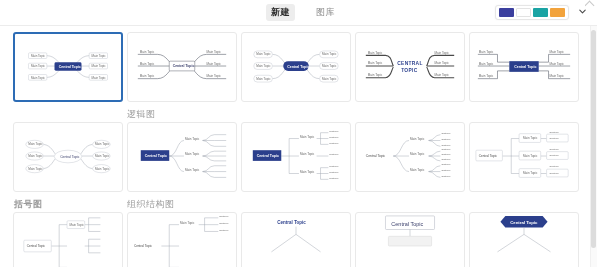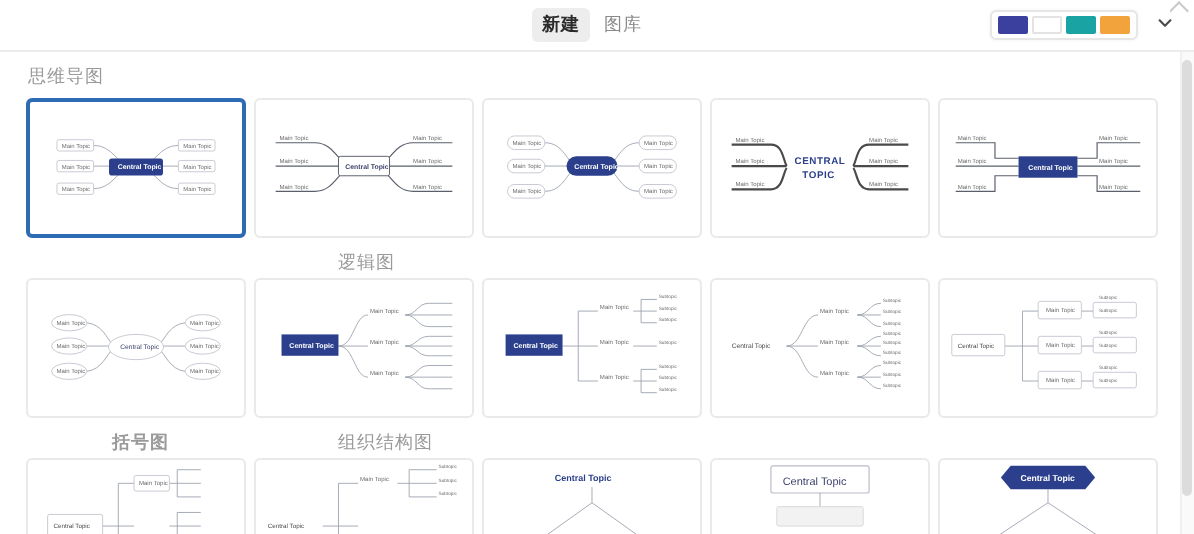--- a/index.html
+++ b/index.html
@@ -11,21 +11,21 @@
   }
   .app { position: relative; width: 597px; height: 267px; background: #ffffff; }
 
   
   .topbar {
     position: relative; height: 26px; width: 597px;
     background: #ffffff;
     border-bottom: 1px solid #ececec;
     display: flex; align-items: center;
   }
-  .tabs { position: absolute; left: 266px; top: 4px; display: flex; gap: 2px; align-items: center; }
+  .tabs { position: absolute; left: 266px; top: 4px; display: flex; gap: 16px; align-items: center; }
   .tab {
     font-size: 9px; color: #8a8a8a; padding: 2px 5px; border-radius: 3px;
     letter-spacing: .5px; line-height: 13px; white-space: nowrap;
   }
   .tab.active { color: #2b2b2b; background: #ededed; font-weight: bold; }
 
   .swatchbox {
     position: absolute; right: 28px; top: 5px;
     height: 15px; display: flex; align-items: center;
     background: #ffffff; border: 1px solid #e6e6e6; border-radius: 3px;
@@ -70,21 +70,21 @@
   }
   .card {
     position: relative; width: 110px; height: 70px;
     background: #ffffff; border: 1px solid #e9e9e9; border-radius: 3px;
     overflow: hidden;
   }
   .card.selected { border: 2px solid #2d6cb5; border-radius: 3px; }
   .card svg { display: block; width: 100%; height: 100%; }
 
   .sec { margin-top: 6px; }
-  .sec-titles { position: relative; height: 14px; margin-left: 42px; }
+  .sec-titles { position: relative; height: 14px; }
   .sec-titles .t2 { position: absolute; left: 127px; top: 0; margin: 0; }
   .sec-titles .t1 { position: absolute; left: 14px; top: 0; margin: 0; font-weight: bold; }
 
   
   .nt { font-family: "Liberation Sans", sans-serif; font-size: 3.1px; fill: #6b6b6b; }
   .ntw { font-family: "Liberation Sans", sans-serif; font-size: 3.6px; fill: #ffffff; font-weight: bold; }
   .lnk { stroke: #9aa0ad; stroke-width: .45; fill: none; }
   .lnkd { stroke: #5a5f6b; stroke-width: .6; fill: none; }
   .nodebox { fill: #ffffff; stroke: #b8bcc6; stroke-width: .4; }
   .accent { fill: #2b3f8c; }
@@ -112,21 +112,20 @@
         </svg>
     </div>
     <div class="corner-mark">
         <span></span>
       </div>
   </div>
 
   <div class="scrollarea">
 
     <div class="sec">
-      <div class="section-title">思维导图</div>
       <div class="grid">
 
         <div class="card selected">
           <svg viewBox="0 0 110 70" preserveAspectRatio="none">
             <path class="lnk" d="M33 23 C43 23 45 33 52 34"></path>
             <path class="lnk" d="M33 34 L52 34"></path>
             <path class="lnk" d="M33 46 C43 46 45 36 52 35"></path>
             <path class="lnk" d="M77 23 C67 23 65 33 58 34"></path>
             <path class="lnk" d="M77 34 L58 34"></path>
             <path class="lnk" d="M77 46 C67 46 65 36 58 35"></path>

